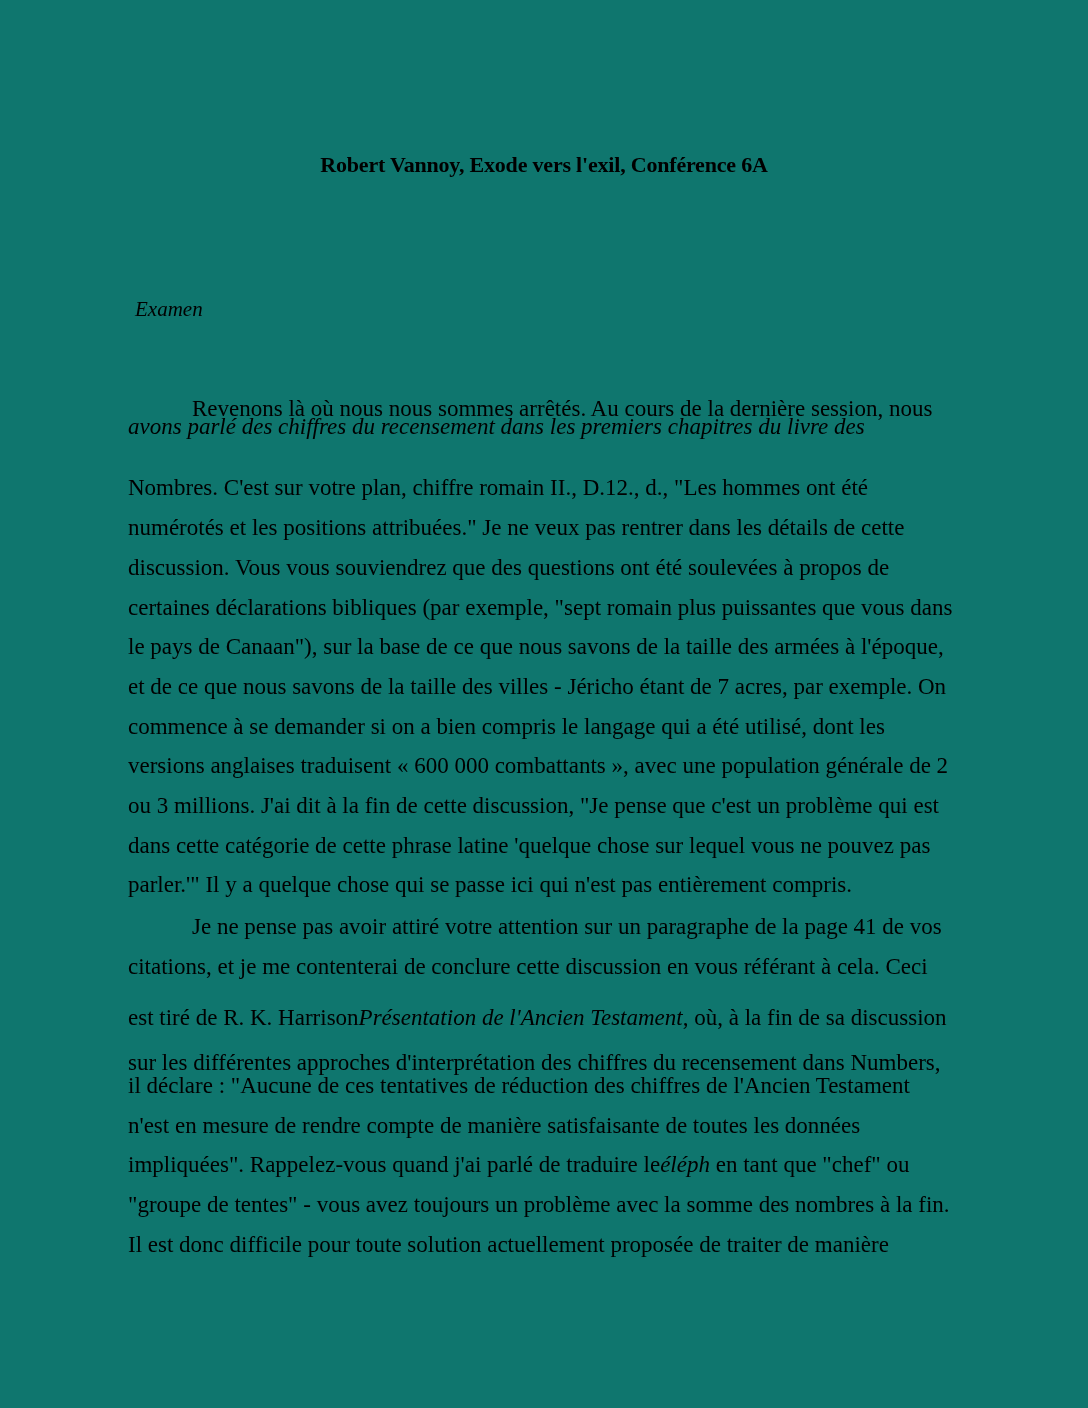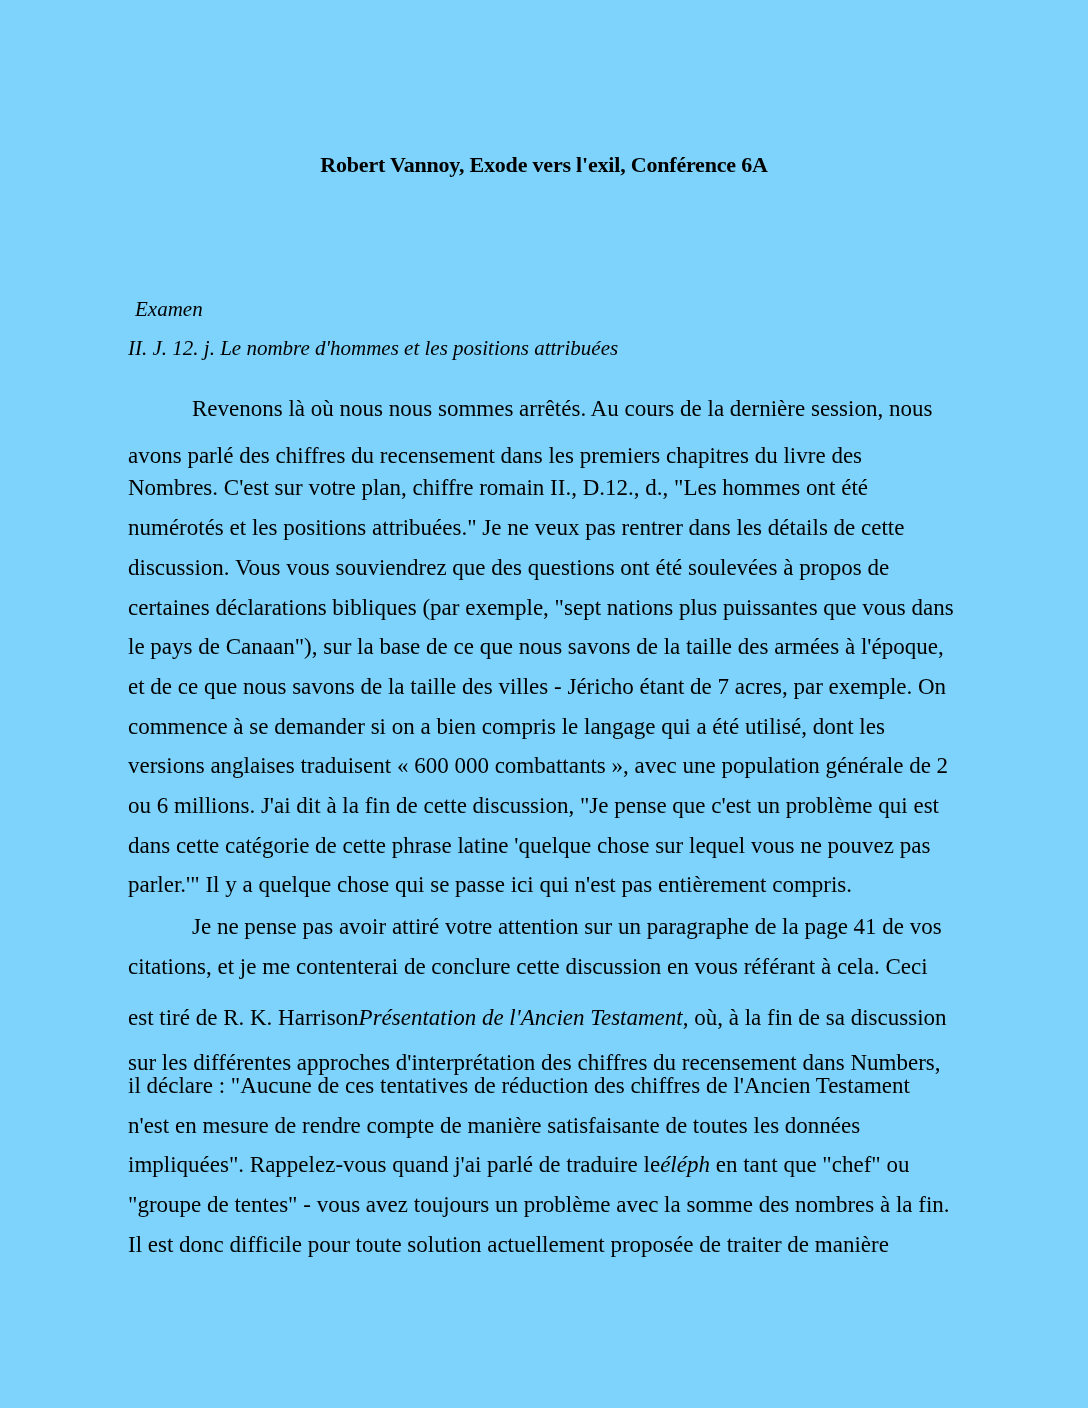--- a/index.html
+++ b/index.html
@@ -13,21 +13,21 @@
       position: relative;
       overflow: hidden;
       font-family: "Liberation Serif", "DejaVu Serif", serif;
       color: #000000;
     }
     .page {
       position: absolute;
       left: 0; top: 0;
       width: 1088px;
       height: 1408px;
-      background: #7dd3fc;
+      background: #0f766e;
     }
     .title {
       position: absolute;
       top: 150px;
       left: 0;
       width: 1088px;
       text-align: center;
       font-weight: bold;
       font-size: 22px;
       line-height: 30px;
@@ -61,33 +61,32 @@
     }
     .line.indent { left: 192px; }
     .line i { font-style: italic; }
   </style>
 </head>
 <body>
 
 <div class="page">
   <div class="title">Robert Vannoy, Exode vers l'exil, Conférence 6A</div>
   <div class="heading h1">Examen</div>
-  <div class="heading h2">II. J. 12. j. Le nombre d'hommes et les positions attribuées</div>
   <div id="body-text">
       <div class="line indent" style="top: 394px;">Revenons là où nous nous sommes arrêtés. Au cours de la dernière session, nous</div>
-      <div class="line" style="top: 441px;">avons parlé des chiffres du recensement dans les premiers chapitres du livre des</div>
+      <div class="line" style="top: 412px; font-style: italic;">avons parlé des chiffres du recensement dans les premiers chapitres du livre des</div>
       <div class="line" style="top: 473.4px;">Nombres. C'est sur votre plan, chiffre romain II., D.12., d., "Les hommes ont été</div>
       <div class="line" style="top: 513.1px;">numérotés et les positions attribuées." Je ne veux pas rentrer dans les détails de cette</div>
       <div class="line" style="top: 552.8px;">discussion. Vous vous souviendrez que des questions ont été soulevées à propos de</div>
-      <div class="line" style="top: 592.5px;">certaines déclarations bibliques (par exemple, "sept nations plus puissantes que vous dans</div>
+      <div class="line" style="top: 592.5px;">certaines déclarations bibliques (par exemple, "sept romain plus puissantes que vous dans</div>
       <div class="line" style="top: 632.2px;">le pays de Canaan"), sur la base de ce que nous savons de la taille des armées à l'époque,</div>
       <div class="line" style="top: 671.9px;">et de ce que nous savons de la taille des villes - Jéricho étant de 7 acres, par exemple. On</div>
       <div class="line" style="top: 711.6px;">commence à se demander si on a bien compris le langage qui a été utilisé, dont les</div>
       <div class="line" style="top: 751.3px;">versions anglaises traduisent « 600 000 combattants », avec une population générale de 2</div>
-      <div class="line" style="top: 791px;">ou 6 millions. J'ai dit à la fin de cette discussion, "Je pense que c'est un problème qui est</div>
+      <div class="line" style="top: 791px;">ou 3 millions. J'ai dit à la fin de cette discussion, "Je pense que c'est un problème qui est</div>
       <div class="line" style="top: 830.7px;">dans cette catégorie de cette phrase latine 'quelque chose sur lequel vous ne pouvez pas</div>
       <div class="line" style="top: 870.4px;">parler.'" Il y a quelque chose qui se passe ici qui n'est pas entièrement compris.</div>
       <div class="line indent" style="top: 912px; text-align: right;">Je ne pense pas avoir attiré votre attention sur un paragraphe de la page 41 de vos</div>
       <div class="line" style="top: 951.7px;">citations, et je me contenterai de conclure cette discussion en vous référant à cela. Ceci</div>
       <div class="line" style="top: 991.4px; margin-top: 12px;"><span>est tiré de R. K. Harrison</span><i>Présentation de l'Ancien Testament</i><span>, où, à la fin de sa discussion</span></div>
       <div class="line" style="top: 1031.1px; margin-top: 17px;">sur les différentes approches d'interprétation des chiffres du recensement dans Numbers,</div>
       <div class="line" style="top: 1070.8px;">il déclare : "Aucune de ces tentatives de réduction des chiffres de l'Ancien Testament</div>
       <div class="line" style="top: 1110.5px;">n'est en mesure de rendre compte de manière satisfaisante de toutes les données</div>
       <div class="line" style="top: 1150.2px;"><span>impliquées". Rappelez-vous quand j'ai parlé de traduire le</span><i>éléph</i><span> en tant que "chef" ou</span></div>
       <div class="line" style="top: 1189.9px;">"groupe de tentes" - vous avez toujours un problème avec la somme des nombres à la fin.</div>

